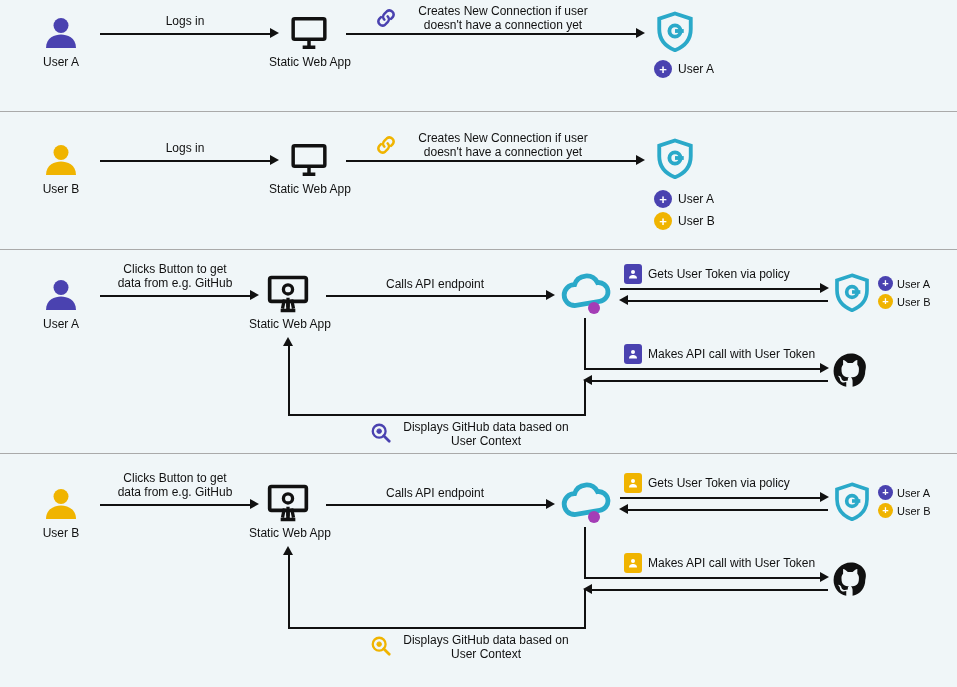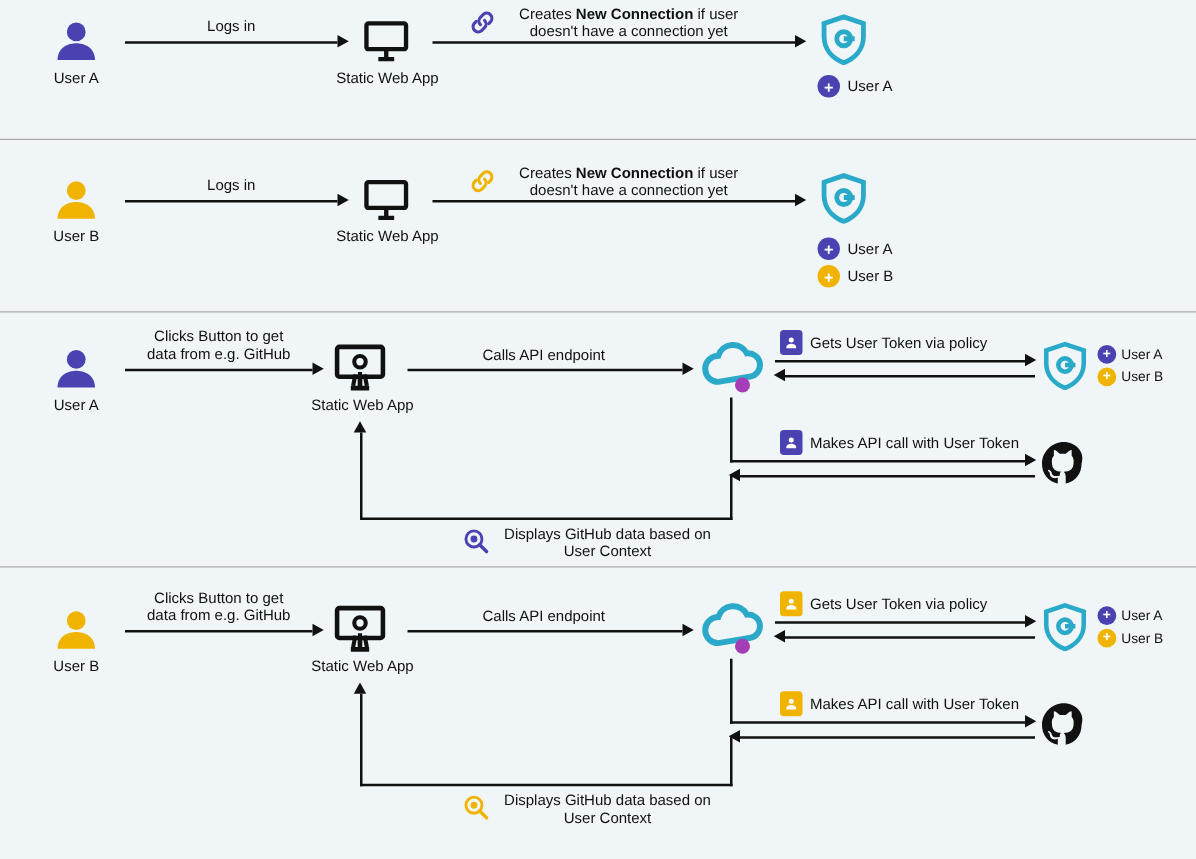--- a/index.html
+++ b/index.html
@@ -15,21 +15,21 @@
   .panel {
     position: relative;
     border-bottom: 1px solid #aaa;
   }
   .p1 { height: 112px; }
   .p2 { height: 138px; }
   .p3 { height: 204px; }
   .p4 { height: 232px; border-bottom: none; }
   .abs { position: absolute; }
   .label { text-align: center; }
-  .bold { font-weight: 700; }
+  .bold { font-weight: 400; }
   .arrow-line {
     position: absolute;
     height: 2px;
     background: #111;
   }
   .arrow-head-r {
     position: absolute;
     width: 0; height: 0;
     border-top: 5px solid transparent;
     border-bottom: 5px solid transparent;

